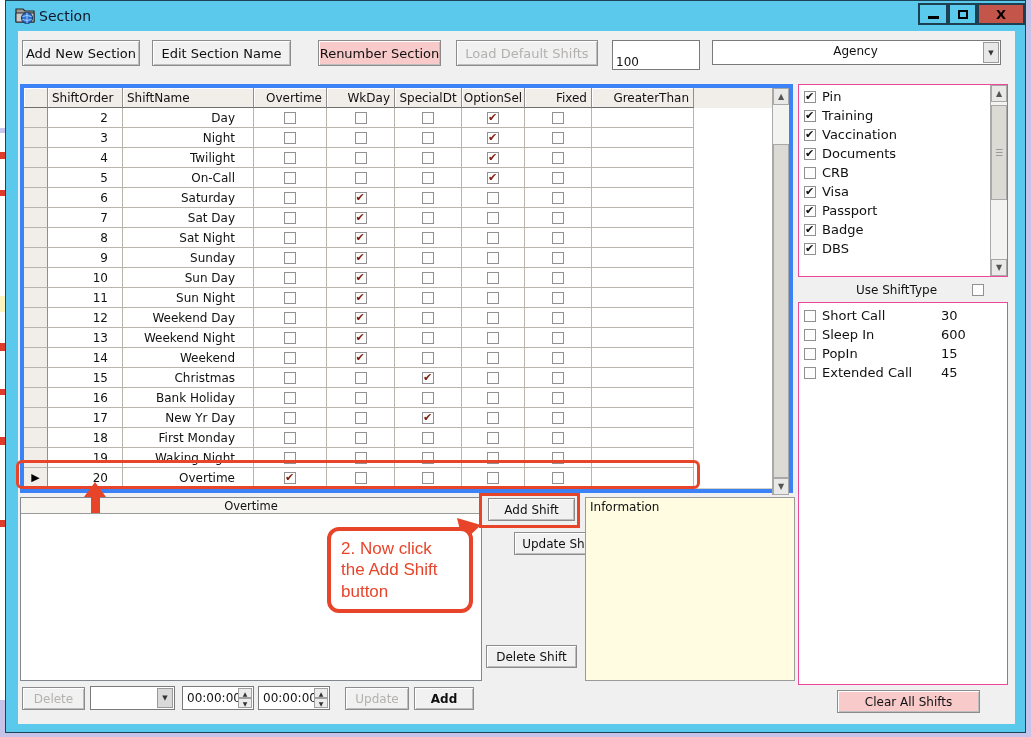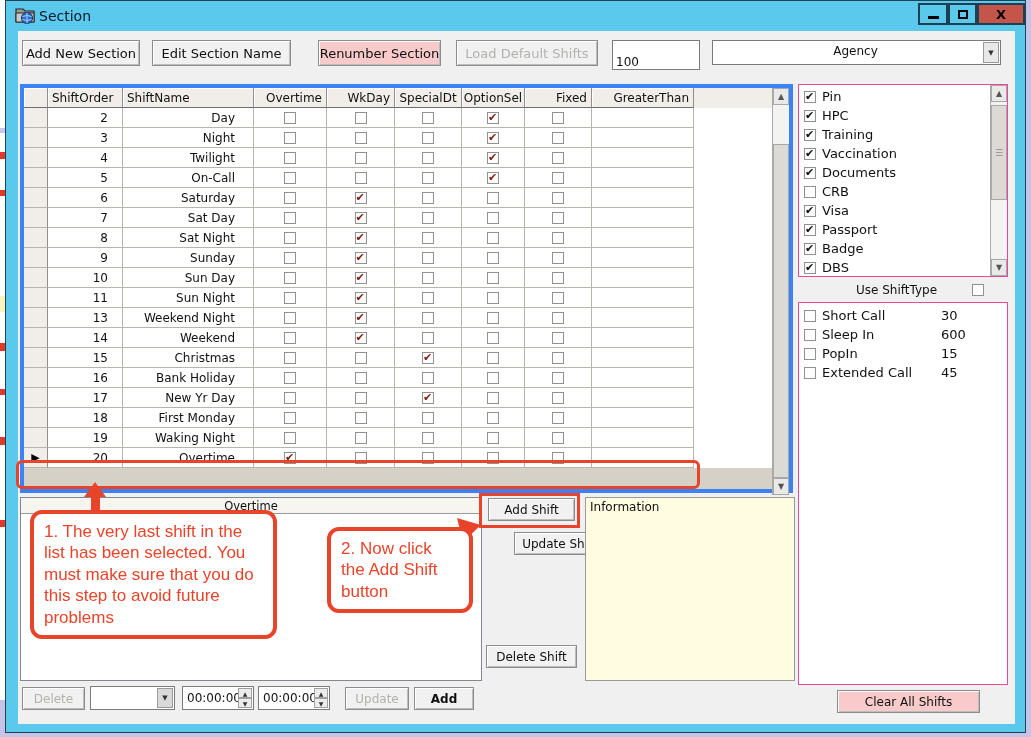--- a/index.html
+++ b/index.html
@@ -380,20 +380,41 @@
             <div class="c w-op cbcell">
               <span class="cb red"></span>
             </div>
             <div class="c w-fx cbcell">
               <span class="cb red"></span>
             </div>
             <div class="c w-gt"></div>
           </div>
           <div class="grow">
             <div class="c sel"></div>
+            <div class="c w-order">12</div>
+            <div class="c w-name">Weekend Day</div>
+            <div class="c w-ot cbcell">
+              <span class="cb red"></span>
+            </div>
+            <div class="c w-wk cbcell">
+              <span class="cb red checked"></span>
+            </div>
+            <div class="c w-sp cbcell">
+              <span class="cb red"></span>
+            </div>
+            <div class="c w-op cbcell">
+              <span class="cb red"></span>
+            </div>
+            <div class="c w-fx cbcell">
+              <span class="cb red"></span>
+            </div>
+            <div class="c w-gt"></div>
+          </div>
+          <div class="grow">
+            <div class="c sel"></div>
             <div class="c w-order">13</div>
             <div class="c w-name">Weekend Night</div>
             <div class="c w-ot cbcell">
               <span class="cb red"></span>
             </div>
             <div class="c w-wk cbcell">
               <span class="cb red checked"></span>
             </div>
             <div class="c w-sp cbcell">
               <span class="cb red"></span>
@@ -564,24 +585,20 @@
     </div>
 
     <div class="panelbox" style="left:798px;top:84px;width:210px;height:193px;overflow:hidden;">
       <div id="req-rows" style="padding-top:2px;">
           <div class="ckrow">
             <span class="cb blk checked"></span>
             <span>Pin</span>
           </div>
           <div class="ckrow">
             <span class="cb blk checked"></span>
-            <span>HPC</span>
-          </div>
-          <div class="ckrow">
-            <span class="cb blk checked"></span>
             <span>Training</span>
           </div>
           <div class="ckrow">
             <span class="cb blk checked"></span>
             <span>Vaccination</span>
           </div>
           <div class="ckrow">
             <span class="cb blk checked"></span>
             <span>Documents</span>
           </div>
@@ -673,21 +690,20 @@
     <div class="btn small disabled" style="left:345px;top:687px;width:64px;">Update</div>
     <div class="btn small bold" style="left:414px;top:687px;width:60px;">Add</div>
 
     <div class="btn small pink" style="left:837px;top:690px;width:143px;">Clear All Shifts</div>
 
     <div class="red-line" style="left:16px;top:460px;width:684px;height:29px;border-radius:6px;"></div>
     <div class="red-line" style="left:479px;top:493px;width:101px;height:35px;border-width:3px;"></div>
 
     <div id="arrow1-head" style="left:84px;top:482px;"></div>
     <div id="arrow1-stem" style="left:91px;top:495px;height:18px;"></div>
-    <div class="callout" style="left:30px;top:510px;width:247px;">1. The very last shift in the list has been selected. You must make sure that you do this step to avoid future problems</div>
 
     <svg class="abs" style="left:415px;top:518px;" width="72" height="45" viewBox="0 0 72 45">
       <path d="M14 34 Q30 28 48 15" stroke="#e8442a" stroke-width="7" fill="none"></path>
       <polygon points="42,0 66,7 48,24" fill="#e8442a"></polygon>
     </svg>
     <div class="callout" style="left:327px;top:527px;width:146px;">2. Now click the Add Shift button</div>
   </div>
 </div>
 
 </body></html>

